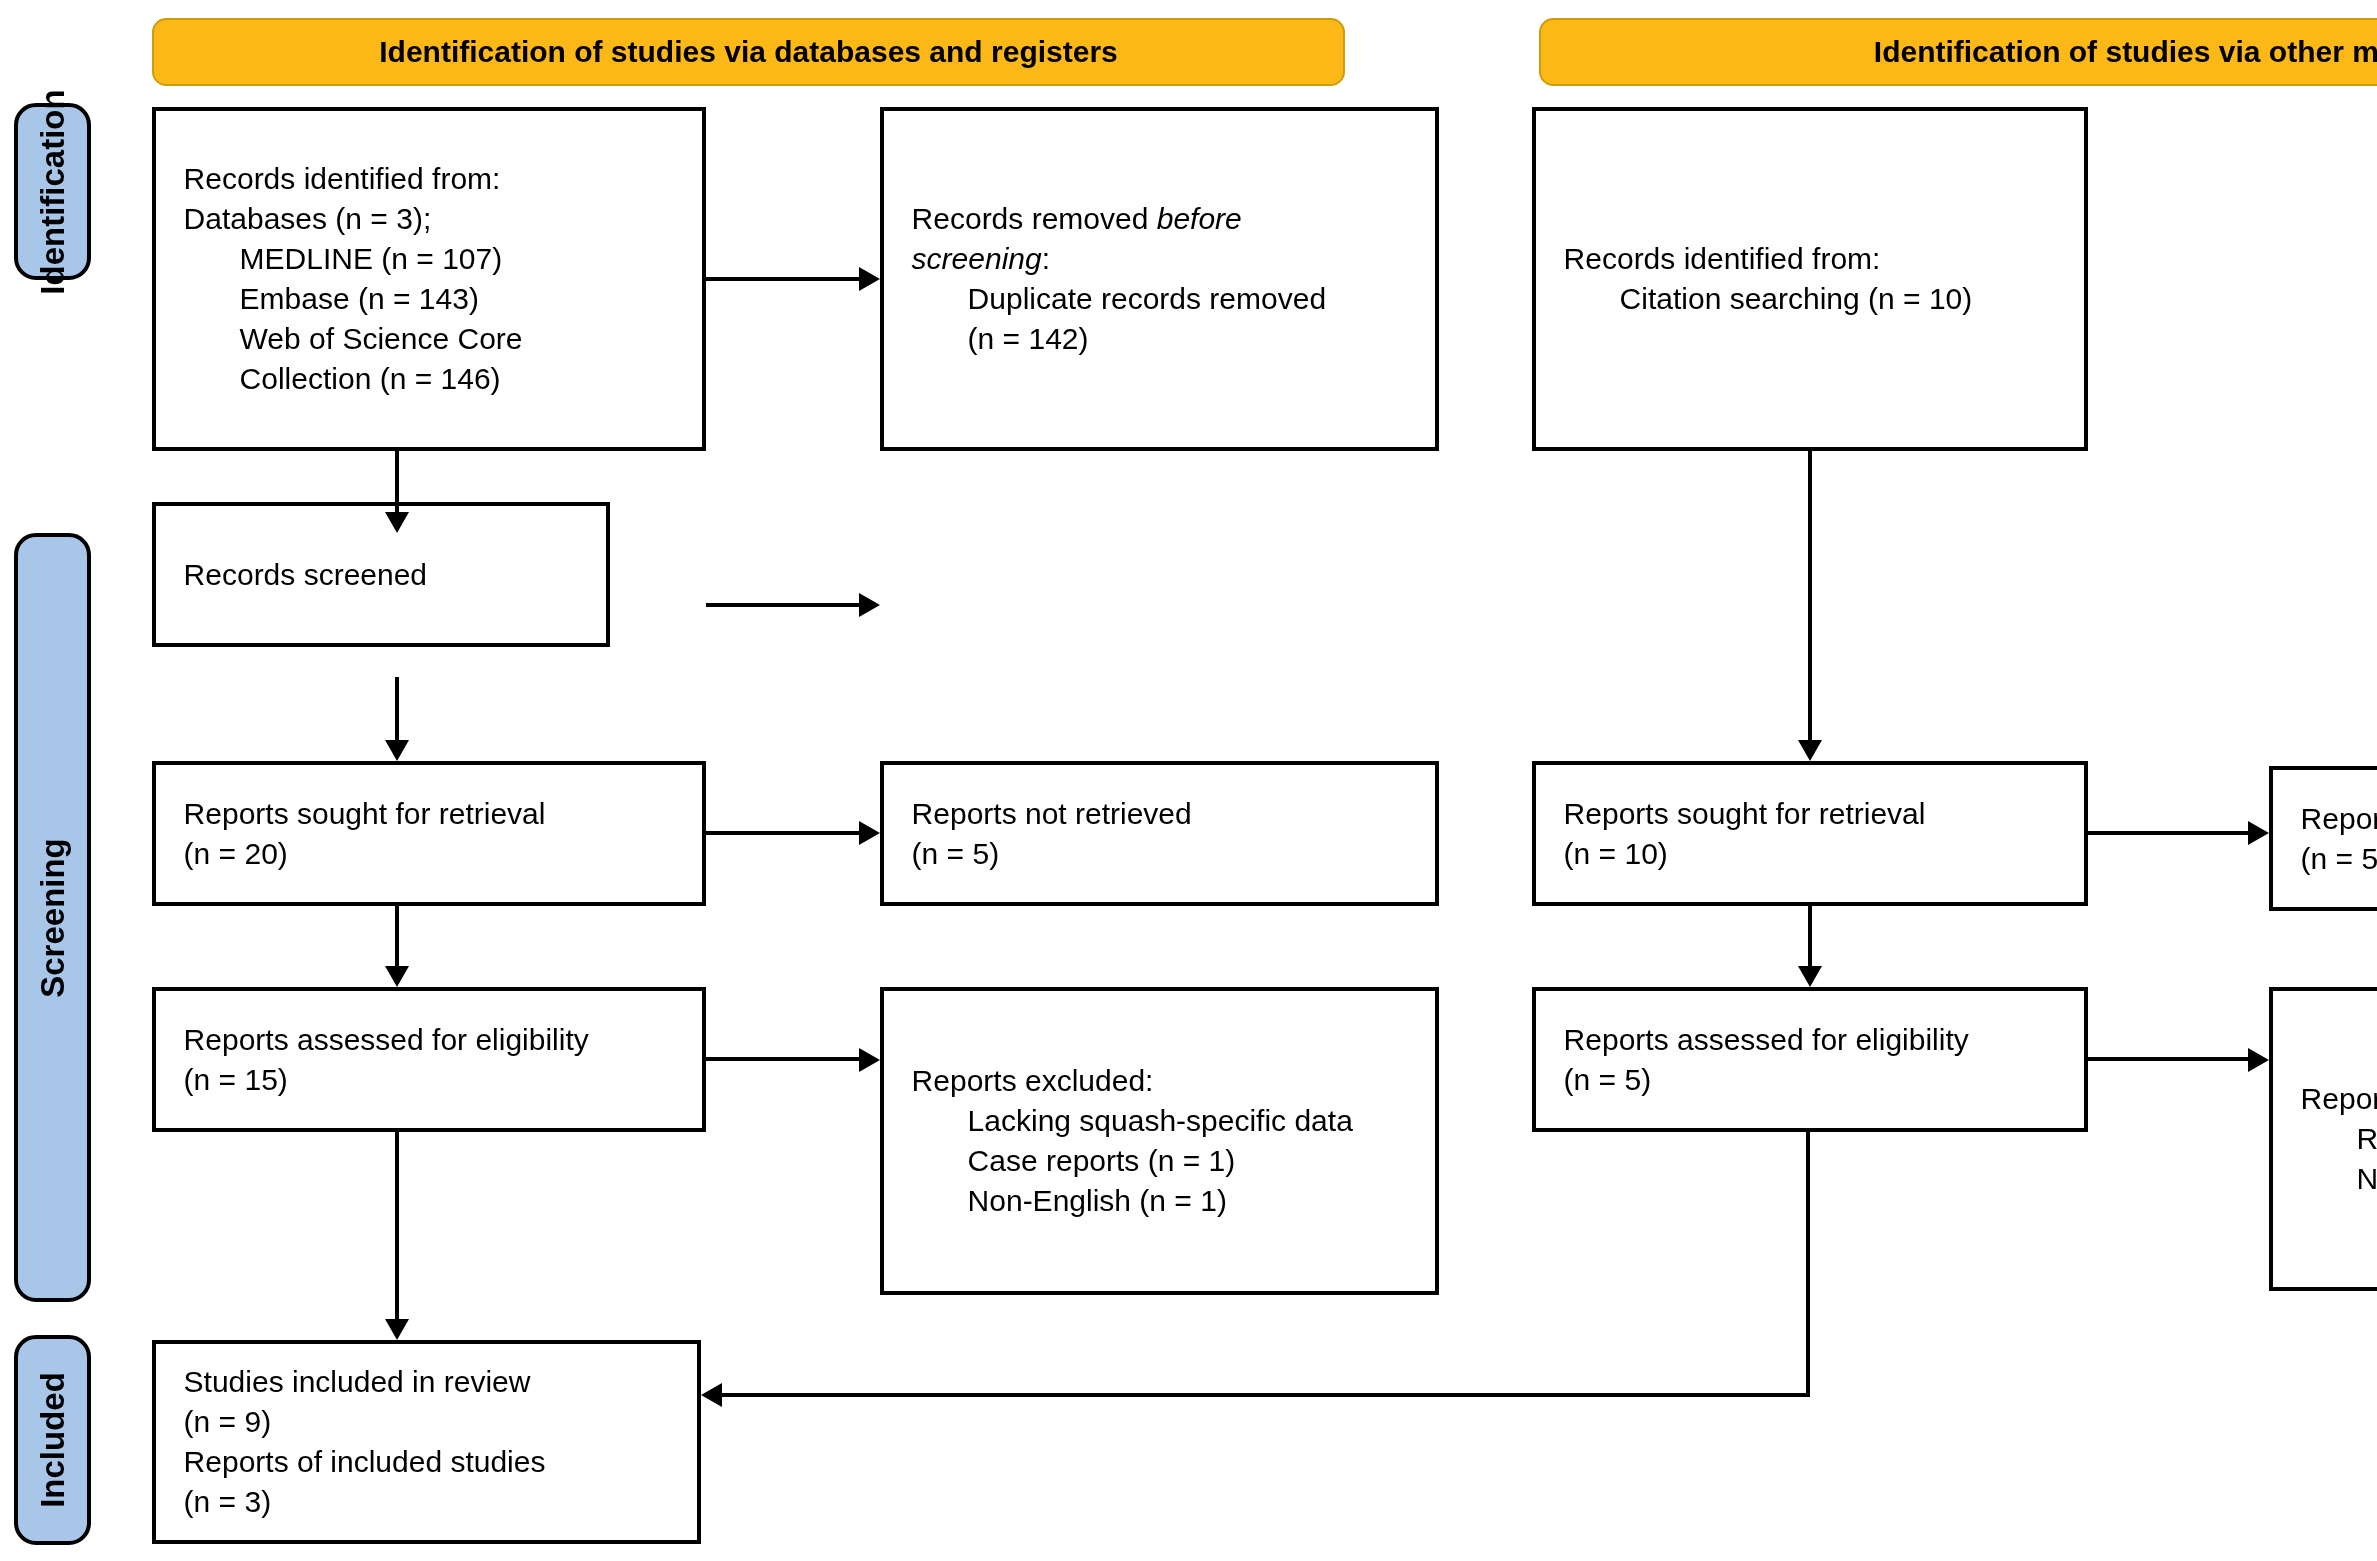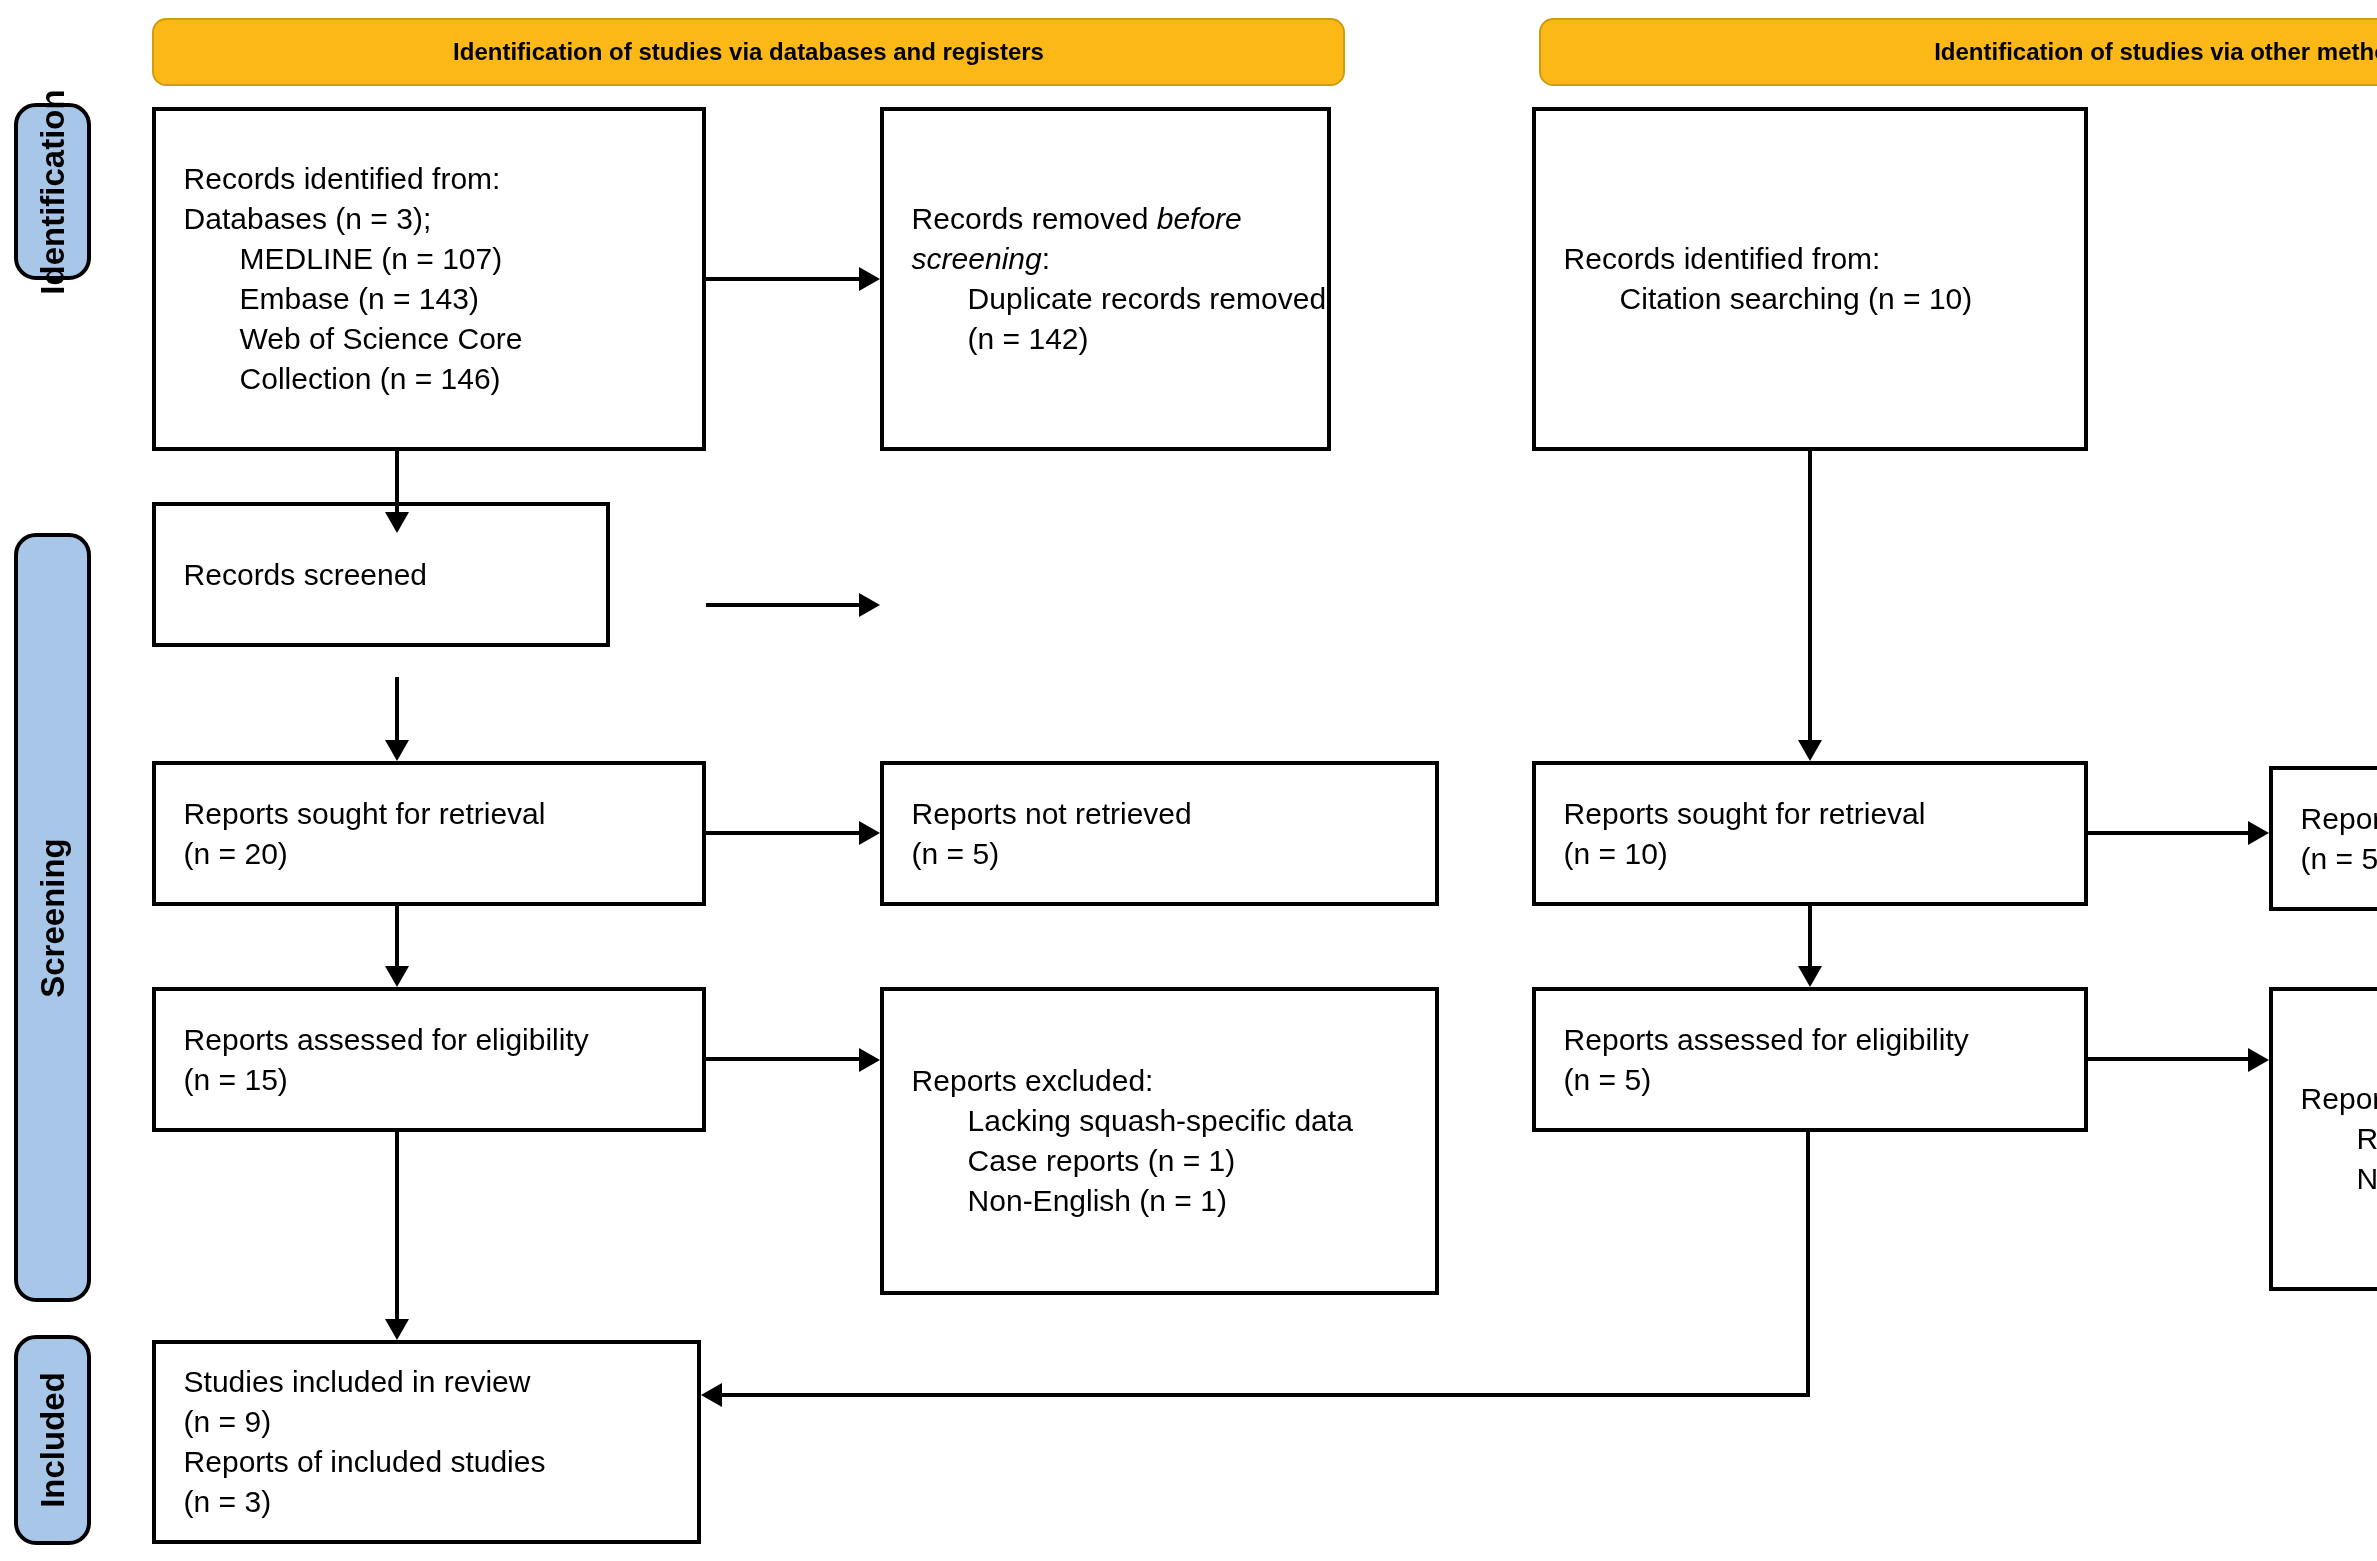--- a/index.html
+++ b/index.html
@@ -14,21 +14,21 @@
   
   .header-bar {
     position: absolute;
     background: #FBB817;
     border: 2.9px solid #CE9D0E;
     border-radius: 14.3px;
     box-sizing: border-box;
     display: flex;
     align-items: center;
     justify-content: center;
-    font-size: 24px;
+    font-size: 30px;
     font-weight: bold;
     text-align: center;
   }
   
   .stage-label {
     position: absolute;
     background: #A8C6E8;
     border: 4.8px solid #000000;
     border-radius: 22px;
     box-sizing: border-box;
@@ -104,21 +104,21 @@
 
   <div class="box" style="left:152px; top:107px; width:554px; height:344px;">
     <div class="ln">Records identified from:</div>
     <div class="ln">Databases (n = 3);</div>
     <div class="ln ind">MEDLINE (n = 107)</div>
     <div class="ln ind">Embase (n = 143)</div>
     <div class="ln ind">Web of Science Core</div>
     <div class="ln ind">Collection (n = 146)</div>
   </div>
 
-  <div class="box" style="left:880px; top:107px; width:451px; height:344px;">
+  <div class="box" style="left:880px; top:107px; width:559px; height:344px;">
     <div class="ln"><span>Records removed </span><span class="it">before</span></div>
     <div class="ln"><span class="it">screening</span><span>:</span></div>
     <div class="ln ind">Duplicate records removed</div>
     <div class="ln ind">(n = 142)</div>
   </div>
 
   <div class="box" style="left:1532px; top:107px; width:556px; height:344px;">
     <div class="ln">Records identified from:</div>
     <div class="ln ind">Citation searching (n = 10)</div>
   </div>

